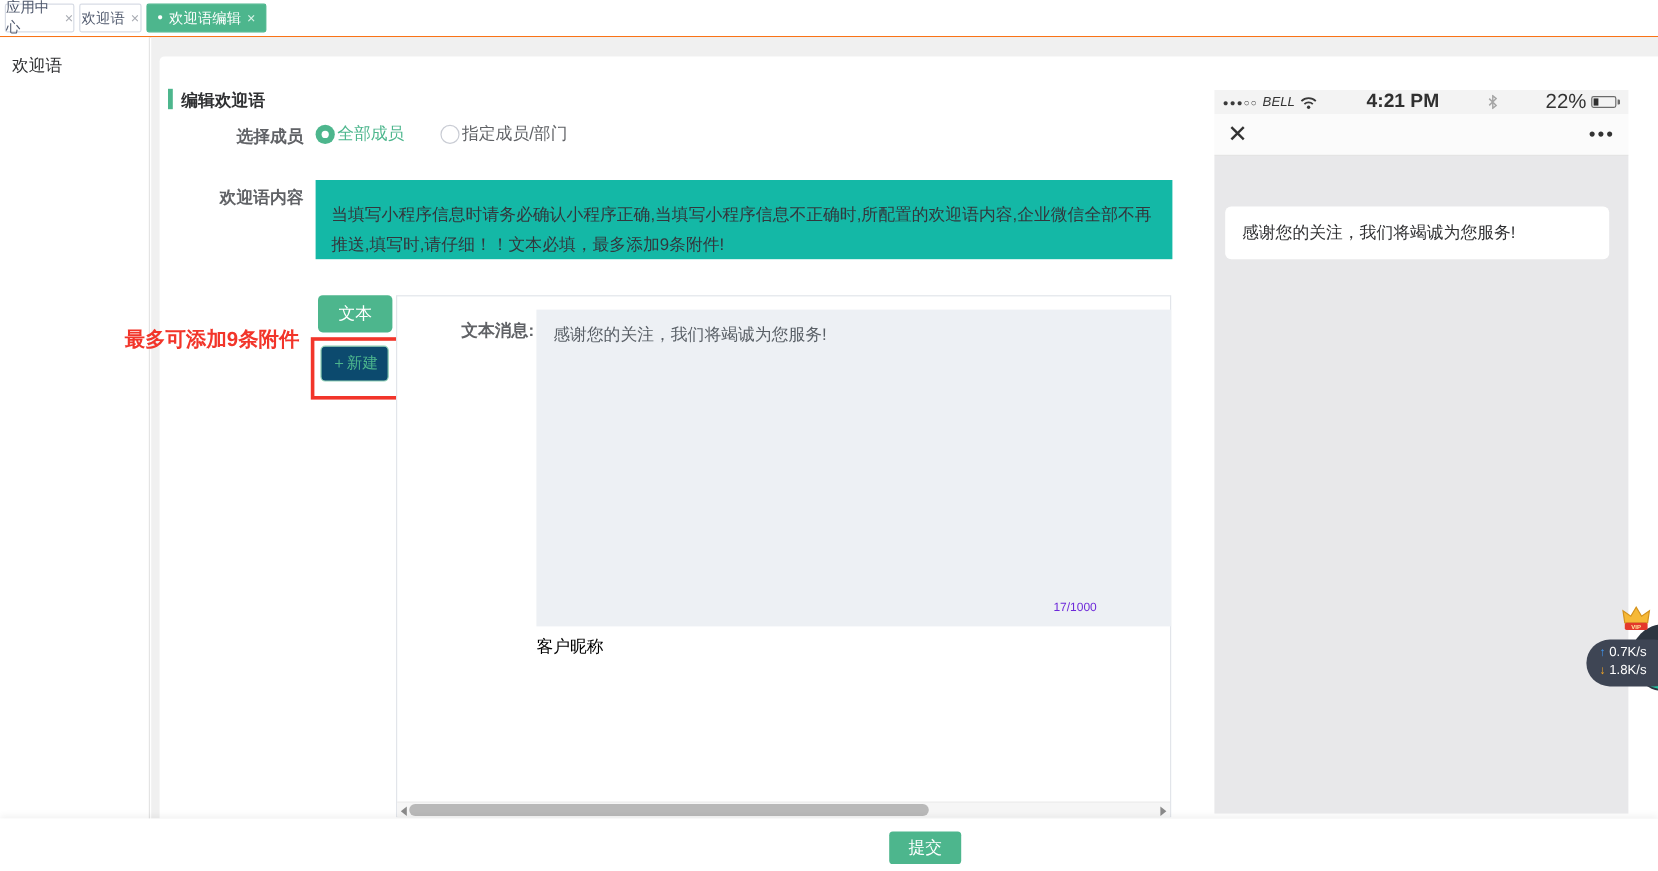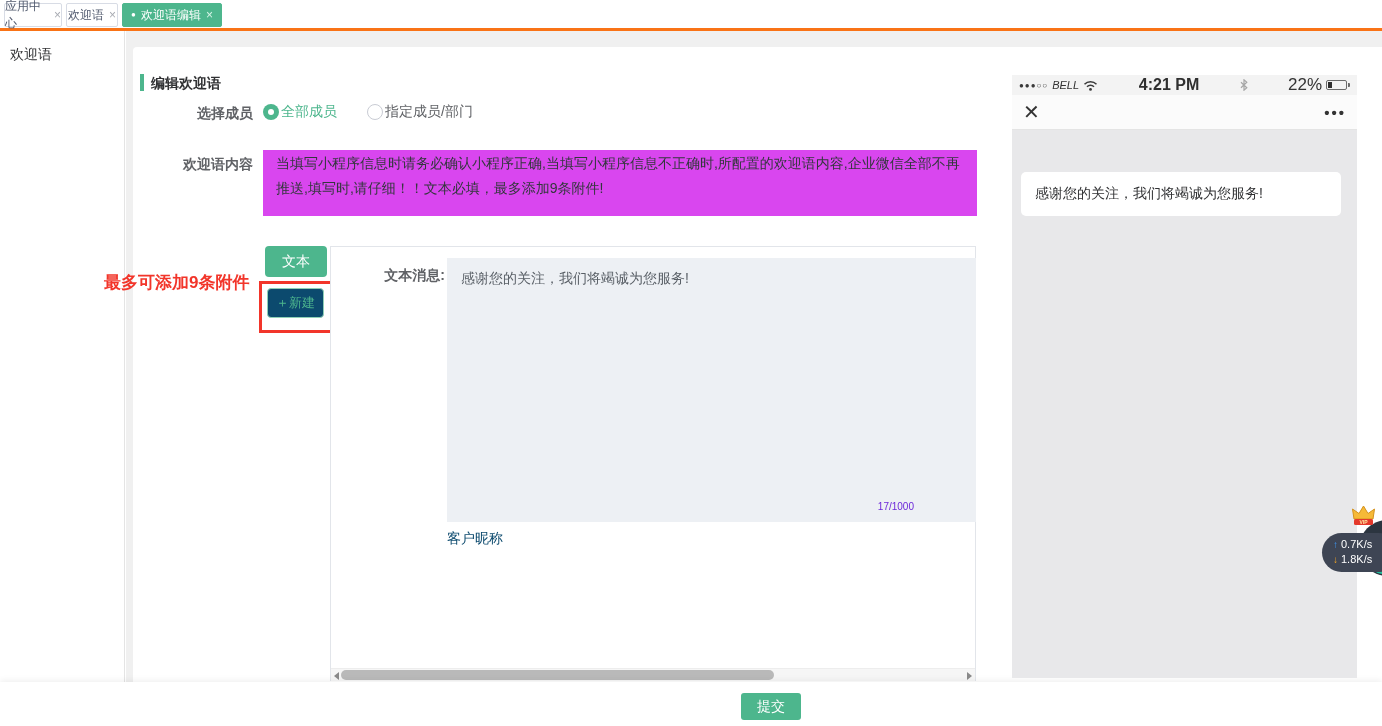--- a/index.html
+++ b/index.html
@@ -1,21 +1,21 @@
 <!DOCTYPE html>
 <html><head>
 <meta charset="utf-8">
 <style>
   * { margin:0; padding:0; box-sizing:border-box; }
   html,body { width:1382px; height:726px; }
   body { font-family:"Liberation Sans","DejaVu Sans",sans-serif; background:#fff; }
   .screen { position:relative; width:1382px; height:726px; overflow:hidden; background:#fff; }
 
   
-  .tabbar { position:absolute; left:0; top:0; width:1382px; height:31px; background:#fff; border-bottom:3px solid #f97316; }
+  .tabbar { position:absolute; left:0; top:0; width:1382px; height:31px; background:#fff; border-bottom:1px solid #f97316; }
   .tab { position:absolute; top:3px; height:24px; display:flex; align-items:center; justify-content:center; gap:5px;
          background:#fff; border:1px solid #d8dce5; border-radius:2px; font-size:12px; color:#515a6e; cursor:pointer; }
   .tab .tab-close { font-size:12px; color:#a8abb2; line-height:1; }
   .tab.t1 { left:4px;  width:58px; }
   .tab.t2 { left:66px; width:52px; }
   .tab.active { left:122px; width:100px; background:#4db68d; border-color:#4db68d; color:#fff; }
   .tab.active .tab-close { color:#d9f4e8; }
   .tab-dot { font-size:8px; color:#fff; line-height:1; }
 
   
@@ -37,39 +37,39 @@
   .radio-group { position:absolute; left:263px; top:103px; display:flex; align-items:center; }
   .radio-opt { display:flex; align-items:center; gap:2px; cursor:pointer; }
   .radio-opt + .radio-opt { margin-left:30px; }
   .radio { width:16px; height:16px; border-radius:50%; position:relative; }
   .radio.on  { background:#4db68d; }
   .radio.on::after { content:""; position:absolute; left:5px; top:5px; width:6px; height:6px; border-radius:50%; background:#fff; }
   .radio.off { background:#fff; border:1px solid #c9ccd4; }
   .radio-label { font-size:14px; color:#606266; }
   .radio-label.on { color:#4db68d; }
 
-  .tipbox { position:absolute; left:263px; top:150px; width:714px; height:66px; background:#d946ef;
-            padding:1px 13px; font-size:14px; line-height:25px; color:#33373d; }
+  .tipbox { position:absolute; left:263px; top:150px; width:714px; height:66px; background:#14b8a6;
+            padding:16px 13px; font-size:14px; line-height:25px; color:#33373d; }
 
   .annotation-text { position:absolute; left:104px; top:271px; font-size:17px; font-weight:600; color:#f2352a; }
   .annotation-rect { position:absolute; left:259px; top:281px; width:75px; height:52px; border:3px solid #f2352a; }
 
   .text-tab { position:absolute; left:265px; top:246px; width:62px; height:31px; background:#4db68d; color:#fff;
               font-size:14px; text-align:center; line-height:31px; border-radius:4px; cursor:pointer; }
   .new-btn  { position:absolute; left:267px; top:288px; width:57px; height:30px; background:#0c4a6e;
               border:1px solid #8fd0b6; color:#4db68d; font-size:13px; border-radius:4px; cursor:pointer;
               font-family:inherit; }
 
   .attach-panel { position:absolute; left:330px; top:246px; width:646px; height:435px; background:#fff; border:1px solid #e2e5ea; }
 
   .msg-area { position:absolute; left:447px; top:258px; width:529px; height:264px; background:#edf0f4;
               padding:12px 14px; font-size:14px; color:#595f66; cursor:text; }
   .msg-count { position:absolute; right:62px; bottom:10px; font-size:10px; color:#6d28d9; }
 
-  .nick-link { position:absolute; left:447px; top:530px; font-size:14px; color:#0c4a6e; cursor:pointer; text-decoration:none; }
+  .nick-link { position:absolute; left:447px; top:530px; font-size:14px; color:#000000; cursor:pointer; text-decoration:none; }
 
   .hscroll { position:absolute; left:331px; top:668px; width:644px; height:13px; background:#f6f6f6; border-top:1px solid #ededed; }
   .scroll-thumb { position:absolute; left:10px; top:1px; width:433px; height:10px; background:#b9b9b9; border-radius:5px; cursor:grab; }
   .scroll-arrow { position:absolute; top:3px; width:0; height:0; cursor:pointer; }
   .scroll-arrow.left  { left:3px;  border-top:4px solid transparent; border-bottom:4px solid transparent; border-right:5px solid #8a8a8a; }
   .scroll-arrow.right { right:3px; border-top:4px solid transparent; border-bottom:4px solid transparent; border-left:5px solid #8a8a8a; }
 
   
   .footer { position:absolute; left:0; top:682px; width:1382px; height:44px; background:#fff; box-shadow:0 -2px 6px rgba(0,0,0,0.06); }
   .submit { position:absolute; left:741px; top:693px; width:60px; height:27px; background:#4db68d; color:#fff;

